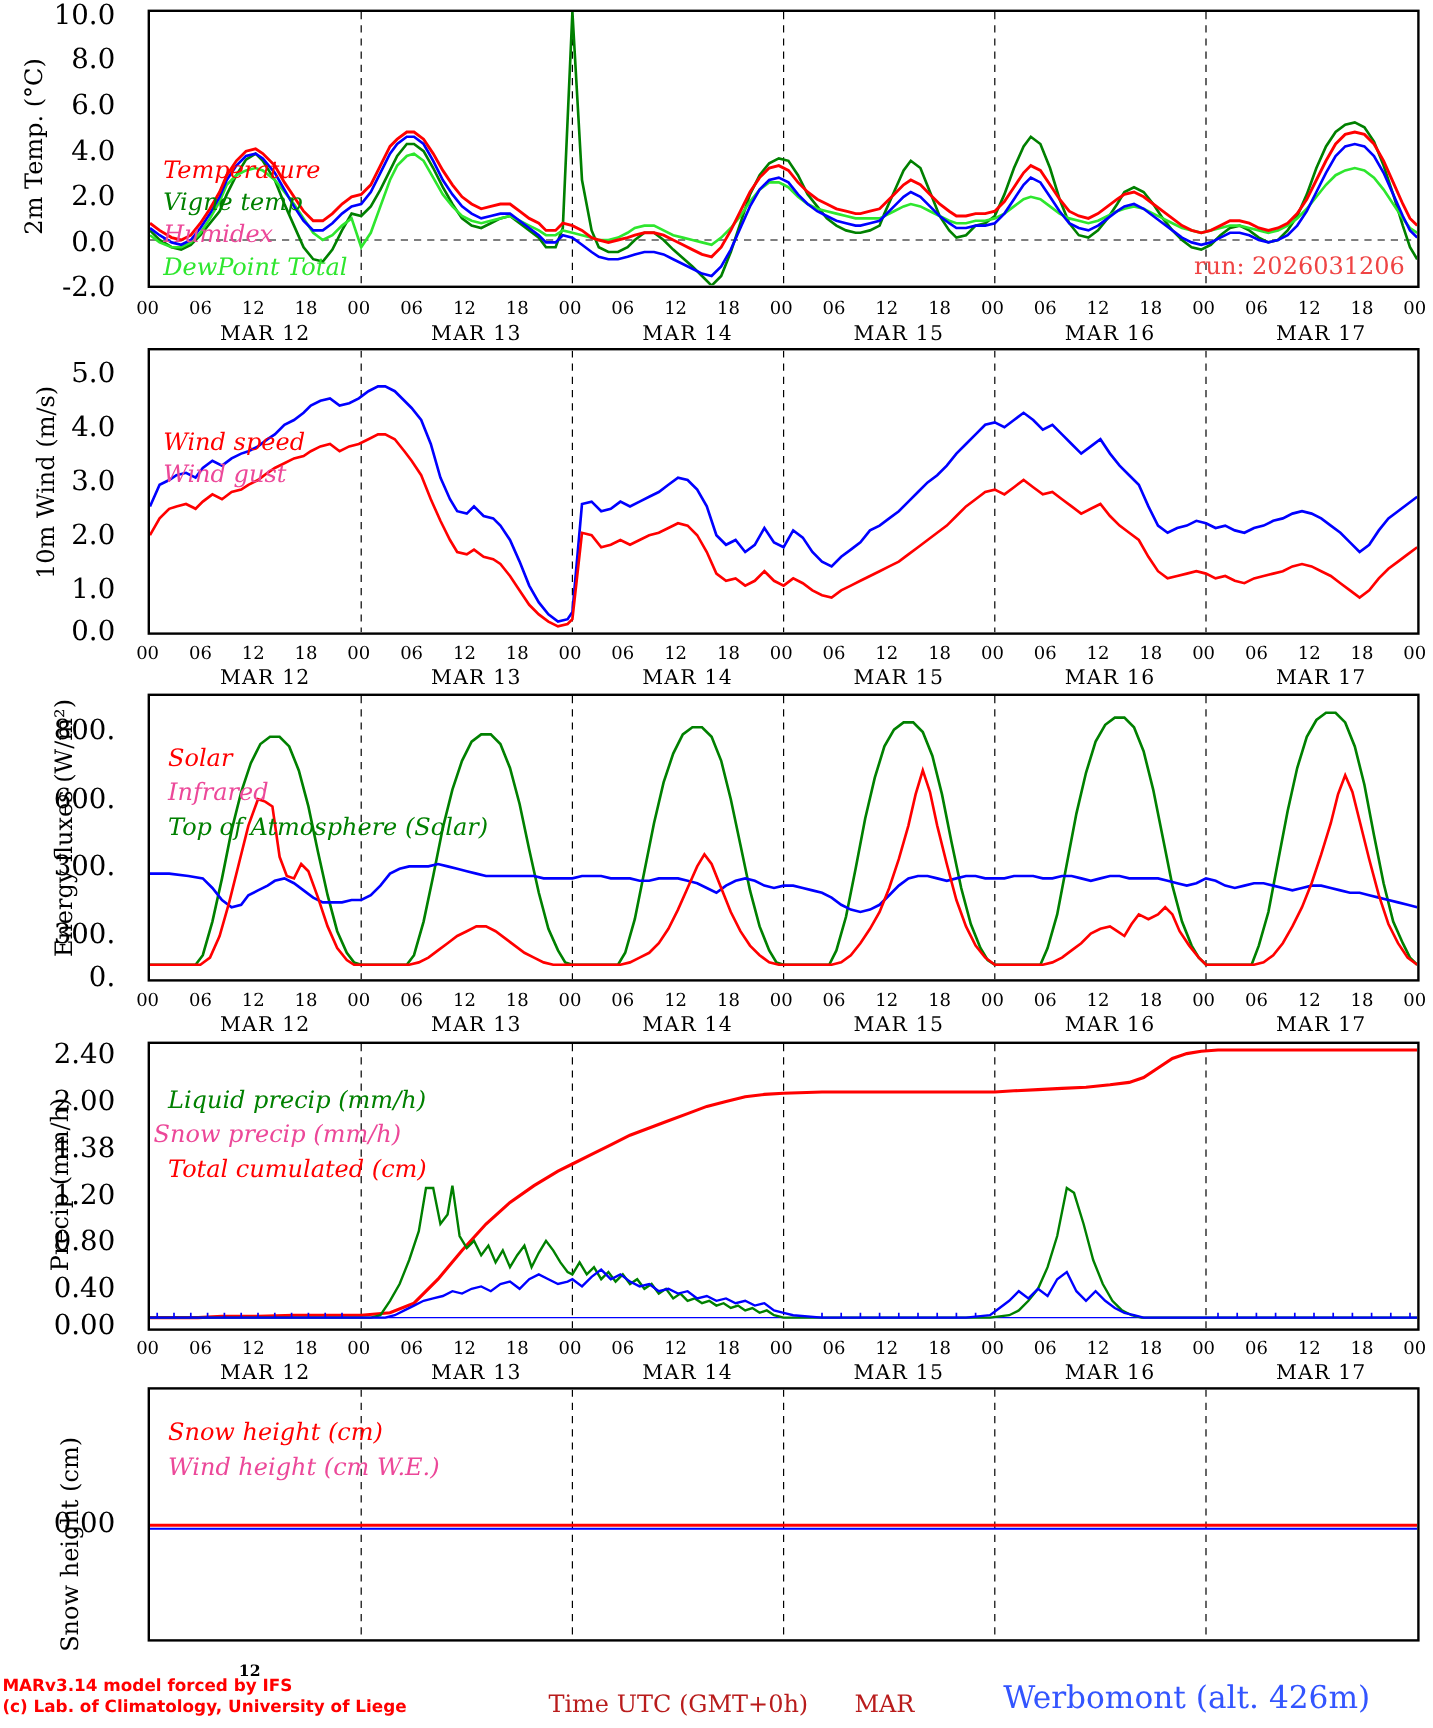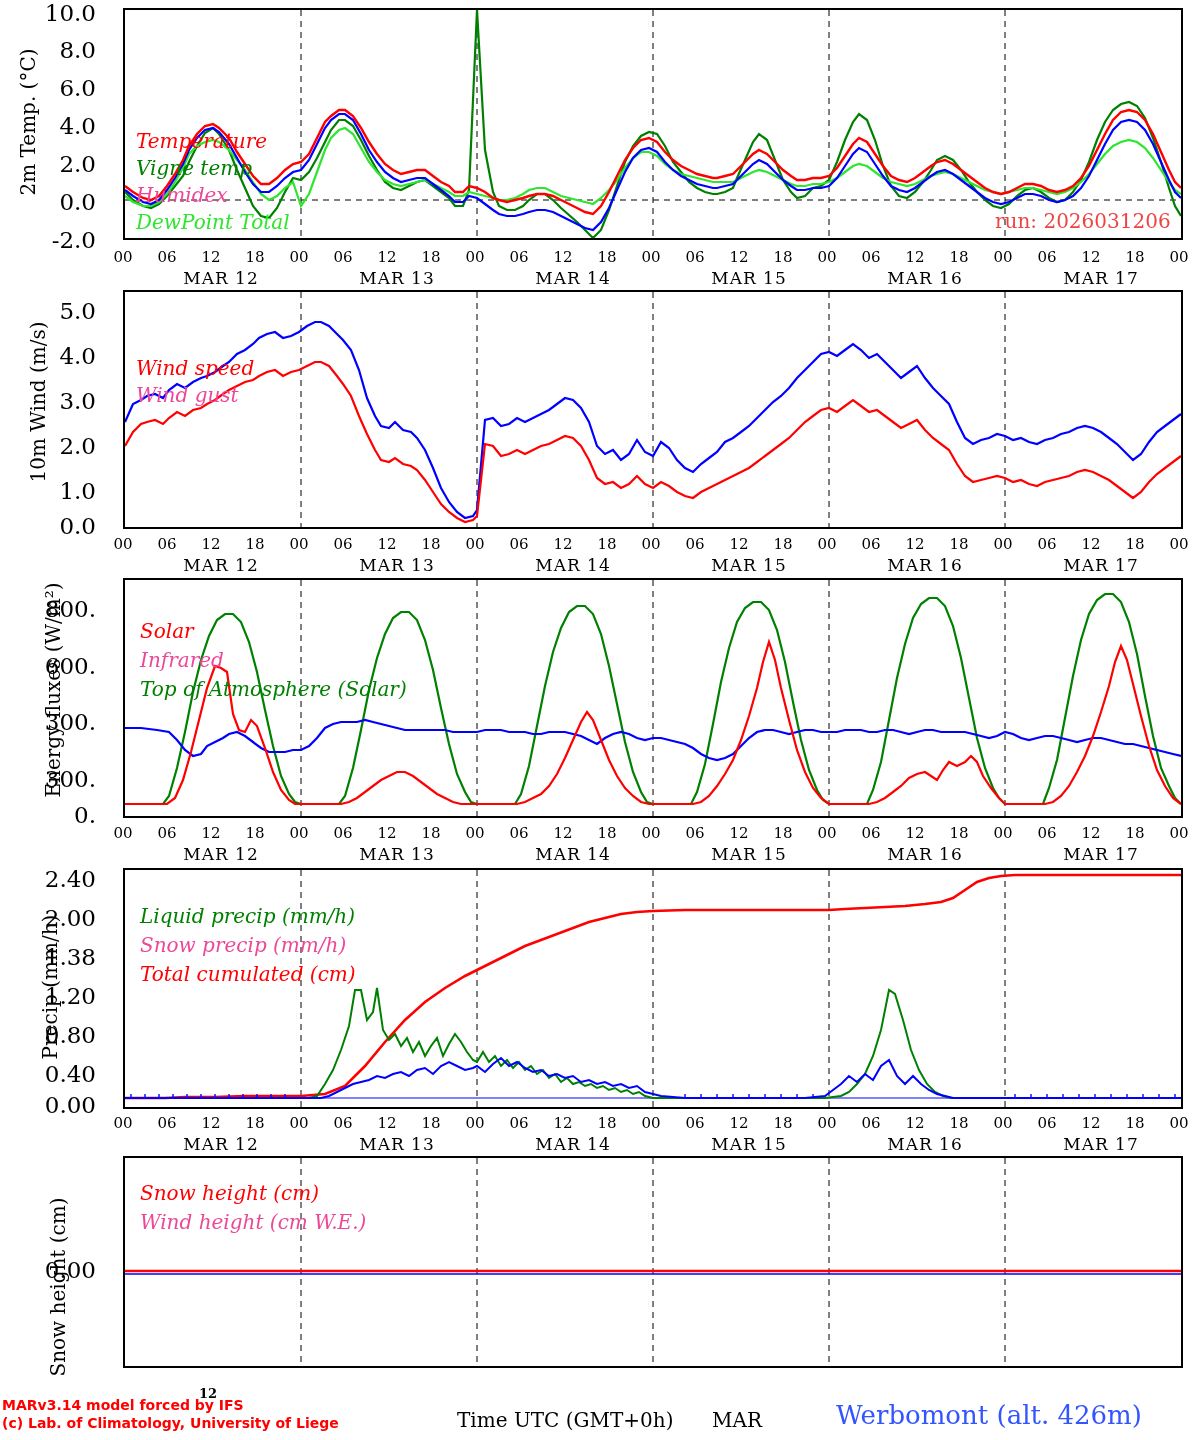--- a/index.html
+++ b/index.html
@@ -76,21 +76,21 @@
     font-size:14px;
     color:#ff0000;
     line-height:1.3;
     white-space:nowrap;
     font-family:"DejaVu Sans", sans-serif;
     font-weight:bold;
   }
   .footer-center {
     position:absolute;
     font-size:20px;
-    color:#000000;
+    color:#b91c1c;
     white-space:nowrap;
   }
   .footer-right {
     position:absolute;
     font-size:26px;
     color:#3355ff;
     white-space:nowrap;
   }
   .footer-tiny {
     position:absolute;
@@ -410,21 +410,21 @@
           <line x1="986" y1="224" x2="986" y2="228"></line>
             <line x1="1002" y1="224" x2="1002" y2="228"></line>
           <line x1="1018" y1="224" x2="1018" y2="228"></line>
             <line x1="1034" y1="224" x2="1034" y2="228"></line>
           <line x1="1050" y1="224" x2="1050" y2="228"></line>
         </g>
       </svg>
     </div>
 
     <div class="legend lg-green-dark" style="left:140px; top:903px;">Liquid precip (mm/h)</div>
-    <div class="legend lg-blue" style="left:140px; top:932px;">Snow precip (mm/h)</div>
+    <div class="legend lg-blue" style="left:128px; top:932px;">Snow precip (mm/h)</div>
     <div class="legend lg-red" style="left:140px; top:961px;">Total cumulated (cm)</div>
 
     <div class="xtick" style="left:111px; top:1114px; width:24px;">00</div>
     <div class="xtick" style="left:155px; top:1114px; width:24px;">06</div>
     <div class="xtick" style="left:199px; top:1114px; width:24px;">12</div>
     <div class="xtick" style="left:243px; top:1114px; width:24px;">18</div>
     <div class="xtick" style="left:287px; top:1114px; width:24px;">00</div>
     <div class="xtick" style="left:331px; top:1114px; width:24px;">06</div>
     <div class="xtick" style="left:375px; top:1114px; width:24px;">12</div>
     <div class="xtick" style="left:419px; top:1114px; width:24px;">18</div>

